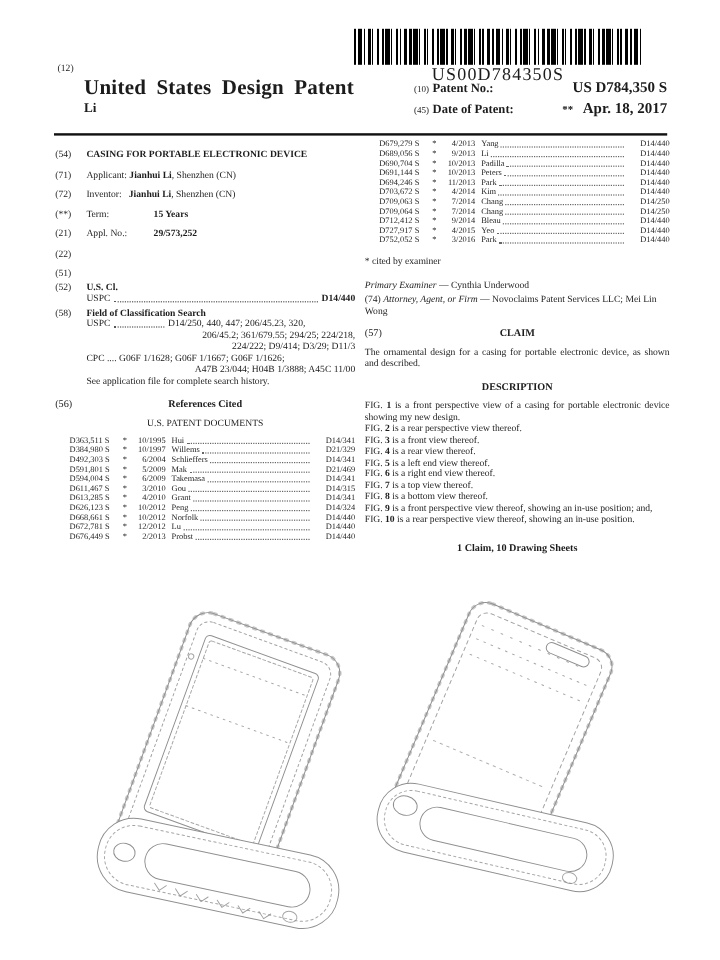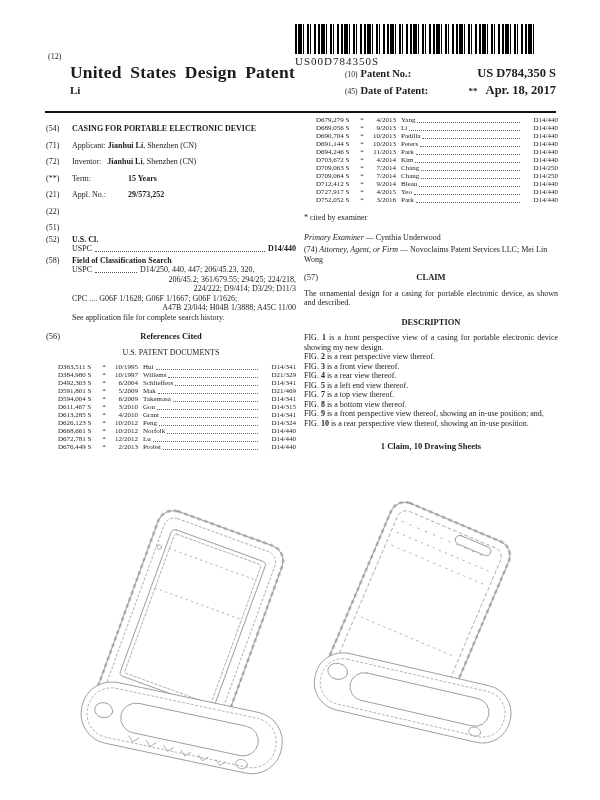--- a/index.html
+++ b/index.html
@@ -11,21 +11,21 @@
   }
   .abs{position:absolute;}
   
   #barcode{
     left:295px;top:24px;width:240px;height:30px;
     background:repeating-linear-gradient(90deg,
       #000 0 2px,#fff 2px 3px,#000 3px 7px,#fff 7px 8px,
       #000 8px 9px,#fff 9px 12px,#000 12px 14px,#fff 14px 15px,
       #000 15px 16px,#fff 16px 19px,#000 19px 21px,#fff 21px 23px);
   }
-  #barcode-text{left:295px;top:55px;width:240px;font-size:11px;letter-spacing:1px;}
+  #barcode-text{left:295px;top:55px;width:240px;text-align:center;font-size:15px;letter-spacing:1px;}
   
   #hdr-code{left:48px;top:52px;font-size:8px;}
   #hdr-title{left:70px;top:62px;font-size:17.5px;font-weight:bold;word-spacing:4px;letter-spacing:.2px;}
   #hdr-author{left:70px;top:84px;font-size:11px;font-weight:bold;}
   .hdr-r{left:345px;width:211px;display:flex;align-items:baseline;}
   .hdr-r .n{font-size:7.5px;margin-right:3px;}
   .hdr-r .l{font-size:10.5px;font-weight:bold;}
   .hdr-r .v{font-size:12.5px;font-weight:bold;margin-left:auto;white-space:nowrap;}
   .hdr-r .stars{font-size:9px;font-weight:bold;margin-left:auto;margin-right:8px;}
   .hdr-r .v2{font-size:12.5px;font-weight:bold;white-space:nowrap;}
@@ -384,20 +384,21 @@
       <p class="fig"><span>FIG.</span> <b>1</b> <span>is a front perspective view of a casing for portable electronic device showing my new design.</span></p>
 
       <p class="fig"><span>FIG.</span> <b>2</b> <span>is a rear perspective view thereof.</span></p>
 
       <p class="fig"><span>FIG.</span> <b>3</b> <span>is a front view thereof.</span></p>
 
       <p class="fig"><span>FIG.</span> <b>4</b> <span>is a rear view thereof.</span></p>
 
       <p class="fig"><span>FIG.</span> <b>5</b> <span>is a left end view thereof.</span></p>
 
+      <p class="fig"><span>FIG.</span> <b>6</b> <span>is a right end view thereof.</span></p>
 
       <p class="fig"><span>FIG.</span> <b>7</b> <span>is a top view thereof.</span></p>
 
       <p class="fig"><span>FIG.</span> <b>8</b> <span>is a bottom view thereof.</span></p>
 
       <p class="fig"><span>FIG.</span> <b>9</b> <span>is a front perspective view thereof, showing an in-use position; and,</span></p>
 
       <p class="fig"><span>FIG.</span> <b>10</b> <span>is a rear perspective view thereof, showing an in-use position.</span></p>
     </div>
 

